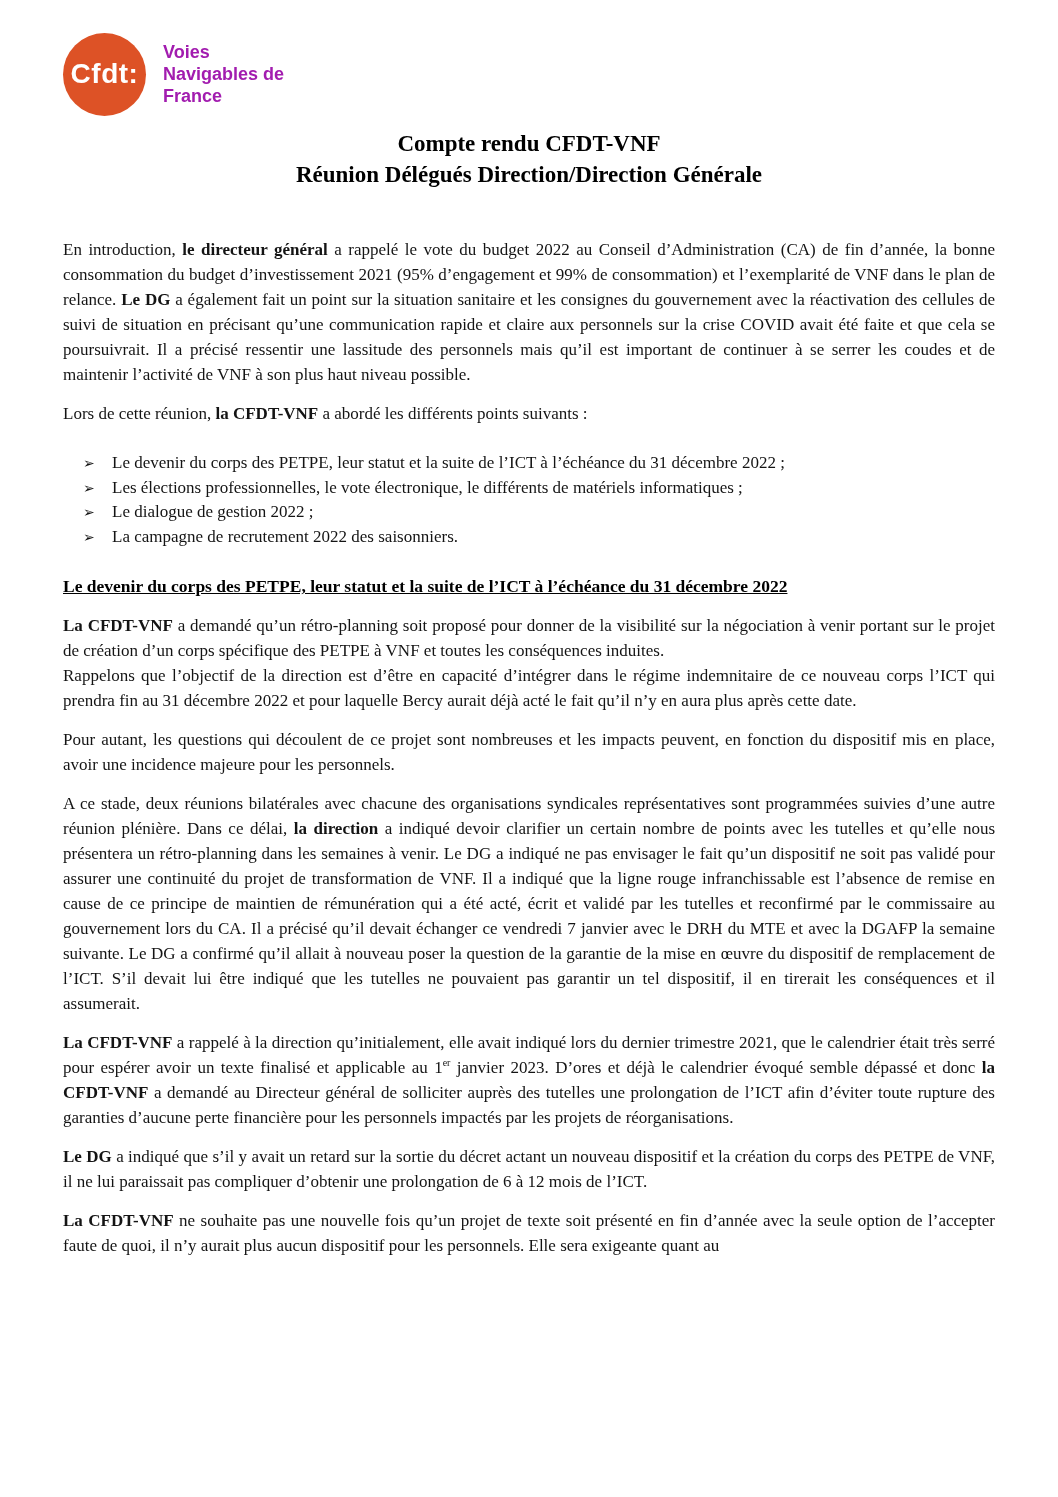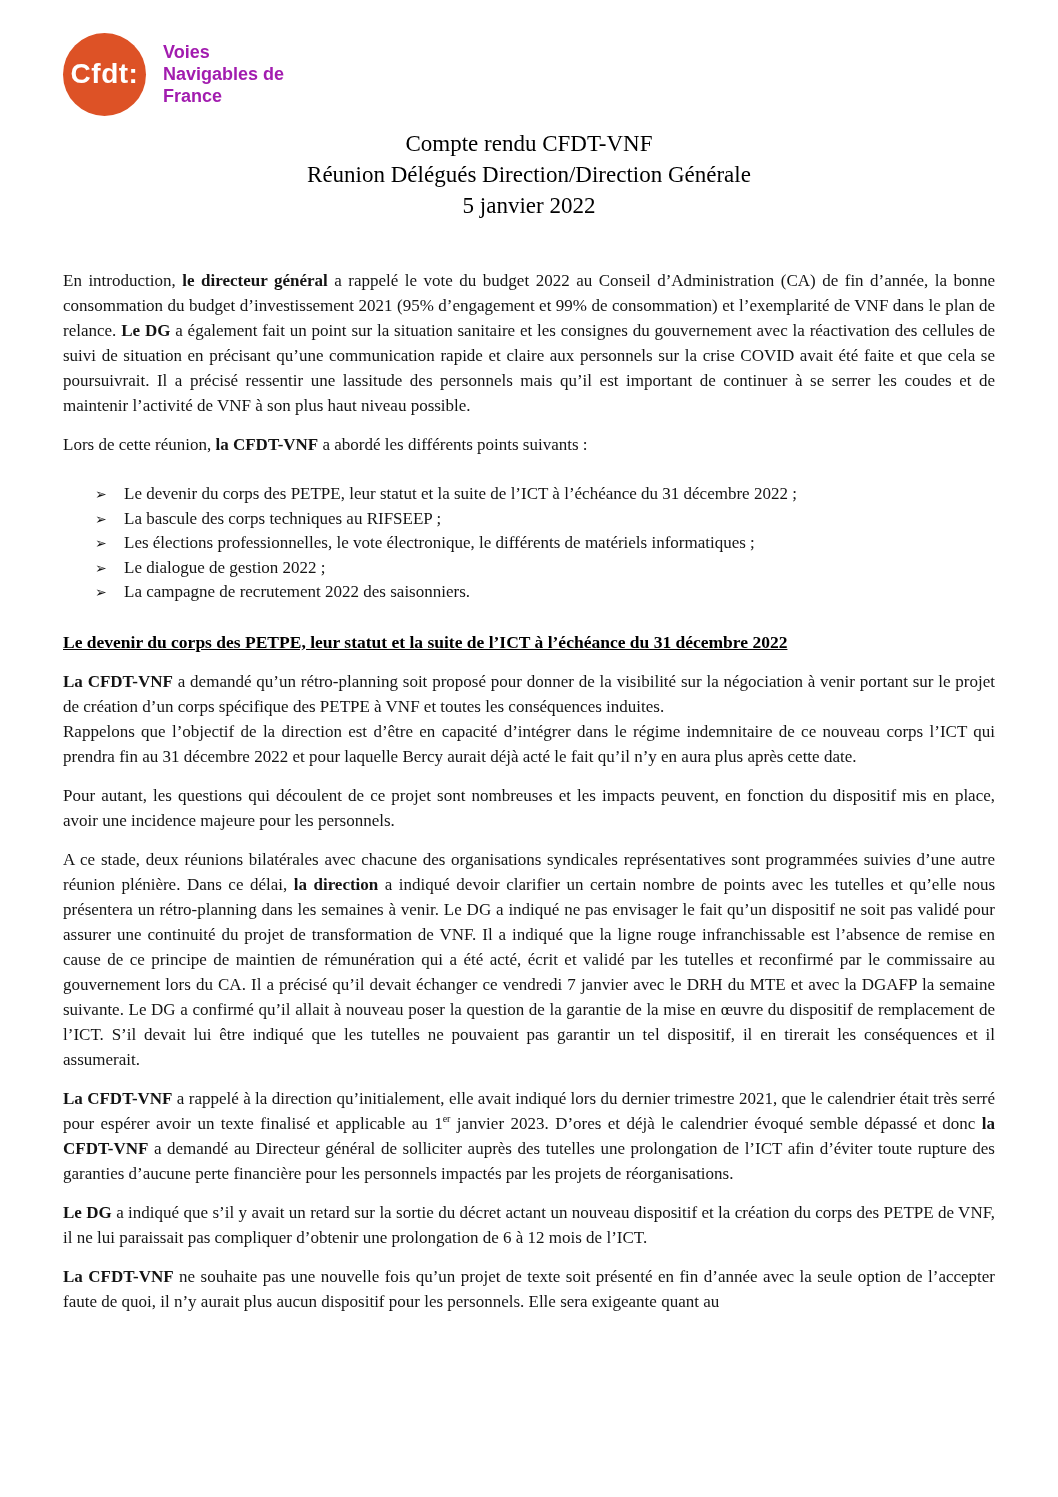--- a/index.html
+++ b/index.html
@@ -17,33 +17,33 @@
     display:flex;align-items:center;justify-content:center;
     font-family:"Liberation Sans", sans-serif;font-weight:bold;font-size:28px;
     letter-spacing:0.5px;
   }
   .org-name{
     color:#a21caf;font-family:"Liberation Sans", sans-serif;
     font-weight:bold;font-size:18px;line-height:22px;
   }
 
   
-  .doc-title{margin:10px 0 0 0;text-align:center;font-weight:normal;font-size:23px;line-height:31px;color:#000;}
+  .doc-title{margin:10px 0 0 0;text-align:center;font-weight:bold;font-size:23px;line-height:31px;color:#000;}
   .doc-title span{display:block;}
 
   
   .para{margin:14px 0 0 0;font-size:17px;line-height:25px;text-align:justify;}
   .para.cont{margin-top:0;}
   .para.first{margin-top:47px;}
   b{font-weight:bold;}
   sup{font-size:10px;line-height:0;}
 
   
   .bullets{margin:25px 0 0 0;padding:0;list-style:none;}
-  .bullets li{margin-left:32px;font-size:17px;line-height:24.6px;}
+  .bullets li{margin-left:20px;font-size:17px;line-height:24.6px;}
   .bullets .marker{
     display:inline-block;width:29px;
     font-family:"DejaVu Sans", sans-serif;font-size:14px;color:#141414;
   }
 
   
   .section-heading{
     margin:25px 0 0 0;font-size:17.5px;line-height:25px;font-weight:bold;
     text-decoration:underline;color:#000;text-align:justify;
   }
@@ -60,30 +60,28 @@
     <div class="org-name">
       <div>Voies</div>
       <div>Navigables de</div>
       <div>France</div>
     </div>
   </header>
 
   <h1 class="doc-title">
     <span>Compte rendu CFDT-VNF</span>
     <span>Réunion Délégués Direction/Direction Générale</span>
-    <span>5 janvier 2022</span>
   </h1>
 
   <p class="para first"><span>En introduction, </span><b>le directeur général</b><span> a rappelé le vote du budget 2022 au Conseil d’Administration (CA) de fin d’année, la bonne consommation du budget d’investissement 2021 (95% d’engagement et 99% de consommation) et l’exemplarité de VNF dans le plan de relance. </span><b>Le DG</b><span> a également fait un point sur la situation sanitaire et les consignes du gouvernement avec la réactivation des cellules de suivi de situation en précisant qu’une communication rapide et claire aux personnels sur la crise COVID avait été faite et que cela se poursuivrait. Il a précisé ressentir une lassitude des personnels mais qu’il est important de continuer à se serrer les coudes et de maintenir l’activité de VNF à son plus haut niveau possible.</span></p>
 
   <p class="para"><span>Lors de cette réunion, </span><b>la CFDT-VNF</b><span> a abordé les différents points suivants :</span></p>
 
   <ul class="bullets">
     <li><span class="marker">➢</span><span>Le devenir du corps des PETPE, leur statut et la suite de l’ICT à l’échéance du 31 décembre 2022 ;</span></li>
-    <li><span class="marker">➢</span><span>La bascule des corps techniques au RIFSEEP ;</span></li>
     <li><span class="marker">➢</span><span>Les élections professionnelles, le vote électronique, le différents de matériels informatiques ;</span></li>
     <li><span class="marker">➢</span><span>Le dialogue de gestion 2022 ;</span></li>
     <li><span class="marker">➢</span><span>La campagne de recrutement 2022 des saisonniers.</span></li>
   </ul>
 
   <h2 class="section-heading">Le devenir du corps des PETPE, leur statut et la suite de l’ICT à l’échéance du 31 décembre 2022</h2>
 
   <p class="para"><b>La CFDT-VNF</b><span> a demandé qu’un rétro-planning soit proposé pour donner de la visibilité sur la négociation à venir portant sur le projet de création d’un corps spécifique des PETPE à VNF et toutes les conséquences induites.</span></p>
   <p class="para cont"><span>Rappelons que l’objectif de la direction est d’être en capacité d’intégrer dans le régime indemnitaire de ce nouveau corps l’ICT qui prendra fin au 31 décembre 2022 et pour laquelle Bercy aurait déjà acté le fait qu’il n’y en aura plus après cette date.</span></p>
 

